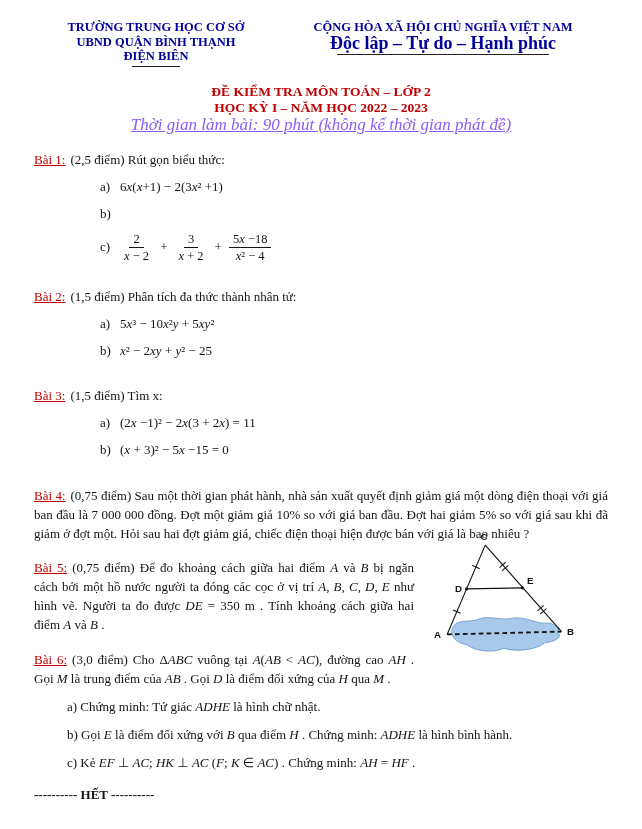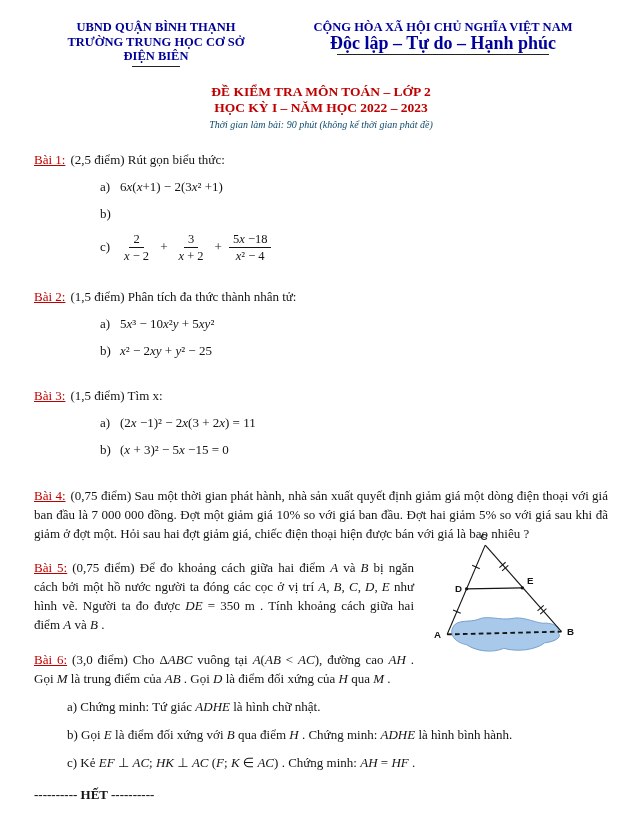--- a/index.html
+++ b/index.html
@@ -16,22 +16,22 @@
             font-size:12.5px; line-height:14.5px; }
   .h-right { width:330px; text-align:center; color:#00009b; font-weight:bold; }
   .h-right .l1 { font-size:12.5px; line-height:15px; }
   .h-right .l2 { font-size:18px; line-height:16px;text-align:center; }
   .rule-sm { width:48px; border-bottom:1.5px solid #222; margin:2px auto 0; }
   .rule-lg { width:212px; border-bottom:1.5px solid #222; margin:3px auto 0; }
 
   
   .title { text-align:center; margin-top:17px; }
   .title .t1, .title .t2 { color:#c00000; font-weight:bold; font-size:13.5px; line-height:16px; }
-  .title .t3 { color:#0c4a6e; font-style:italic; font-size:10px; line-height:17px;
-               }
+  .title .t3 { color:#8b5cf6; font-style:italic; font-size:17px; line-height:17px;
+               text-decoration:underline; }
 
   
   .bai-label { color:#c00000; font-weight:normal; text-decoration:underline; margin-right:5px; }
   .sec { margin-top:0; }
   .sec-b1 { margin-top:17px; }
   .sec-b2 { margin-top:24px; }
   .sec-b3 { margin-top:26px; }
   .sec-b4 { margin-top:27px; }
   .sec-b5 { margin-top:15px; }
   .sec-b6 { margin-top:16px; }
@@ -58,22 +58,22 @@
 
   .het { text-align:left; font-weight:bold; margin-top:15px; }
 </style>
 </head>
 <body>
 
 <div class="page">
 
   <div class="header">
     <div class="h-left">
+      <div>TRƯỜNG TRUNG HỌC CƠ SỞ</div>
       <div>UBND QUẬN BÌNH THẠNH</div>
-      <div>TRƯỜNG TRUNG HỌC CƠ SỞ</div>
       <div>ĐIỆN BIÊN</div>
       <div class="rule-sm"></div>
     </div>
     <div class="h-right">
       <div class="l1">CỘNG HÒA XÃ HỘI CHỦ NGHĨA VIỆT NAM</div>
       <div class="l2">Độc lập – Tự do – Hạnh phúc</div>
       <div class="rule-lg"></div>
     </div>
   </div>
 

